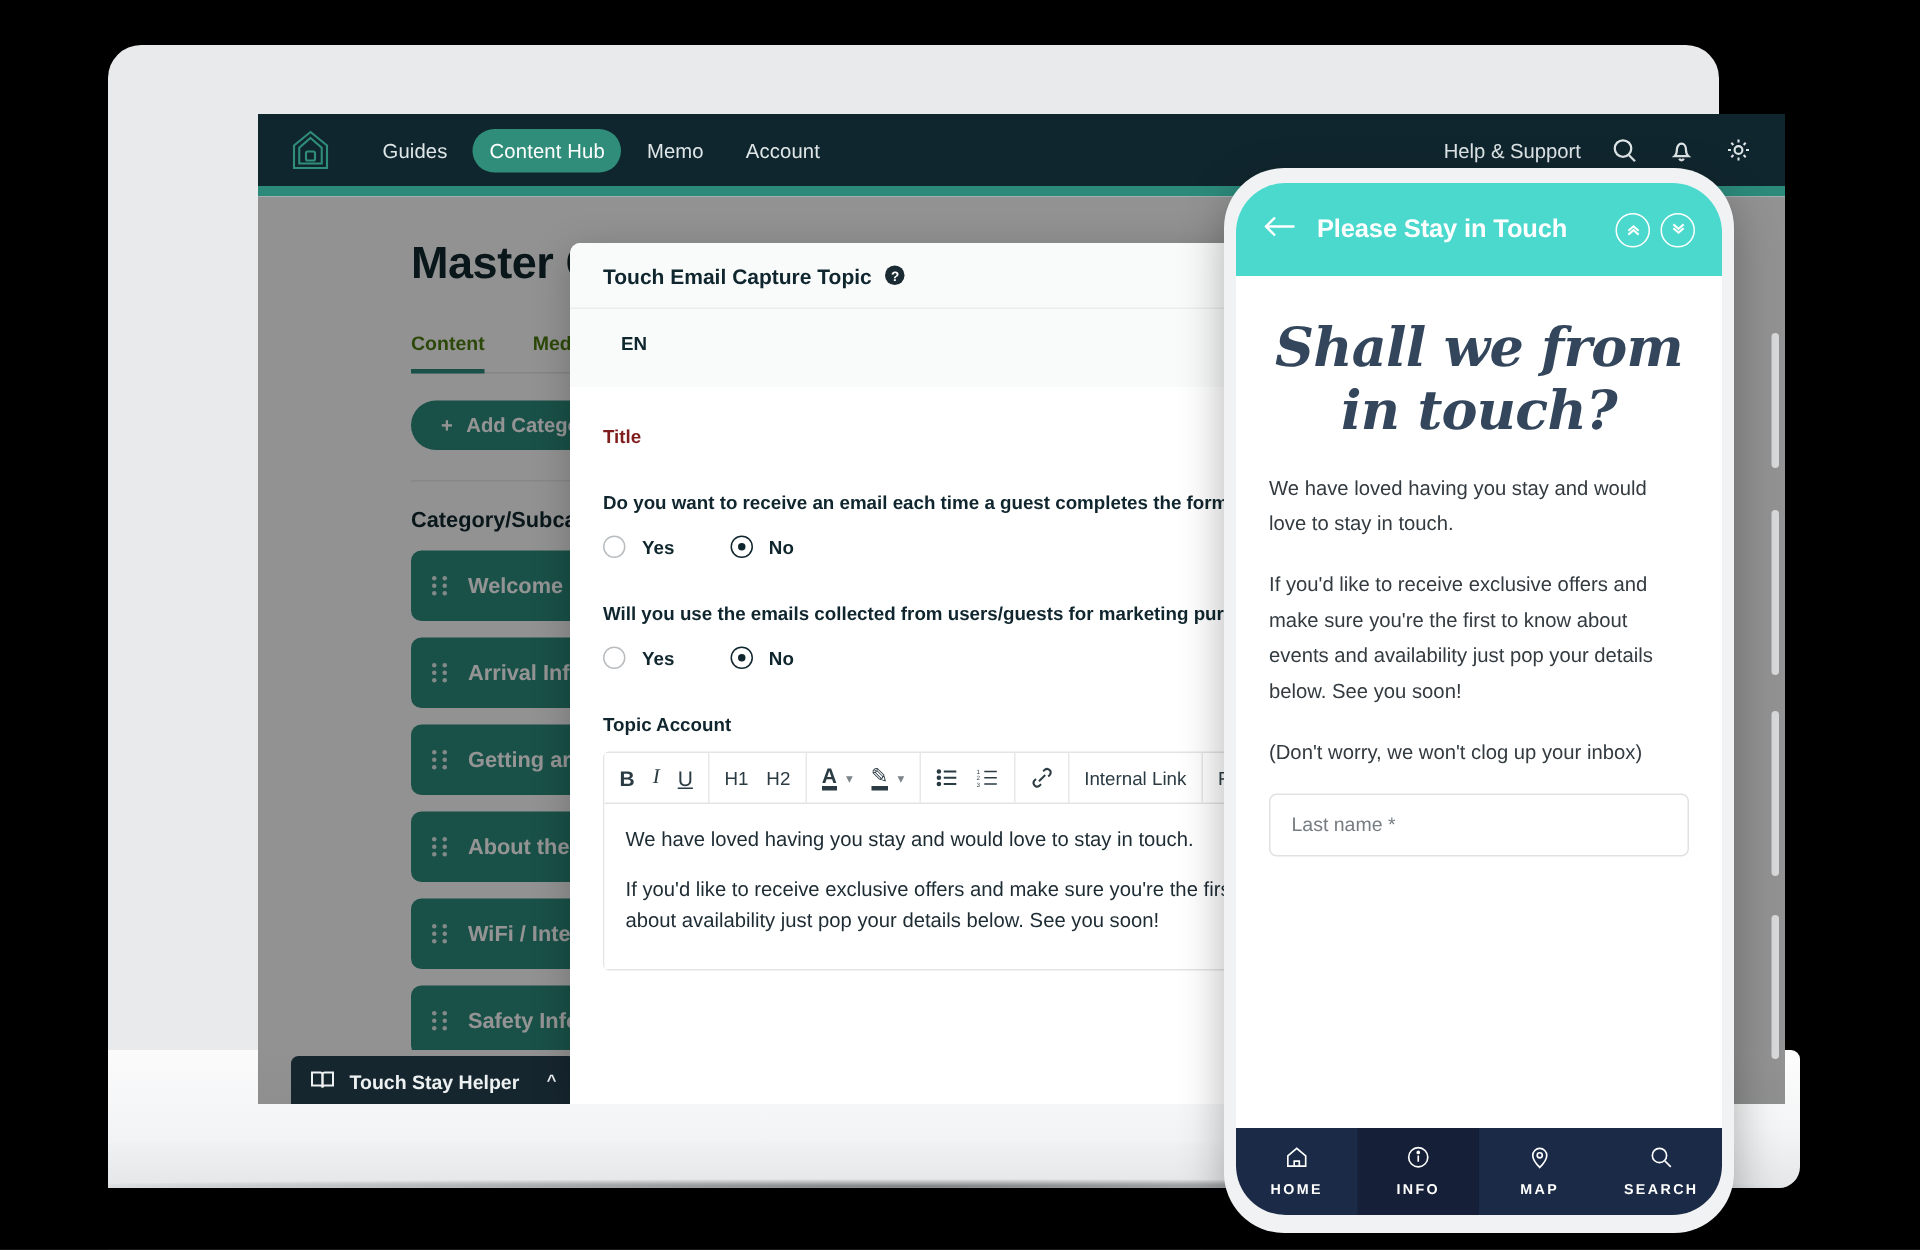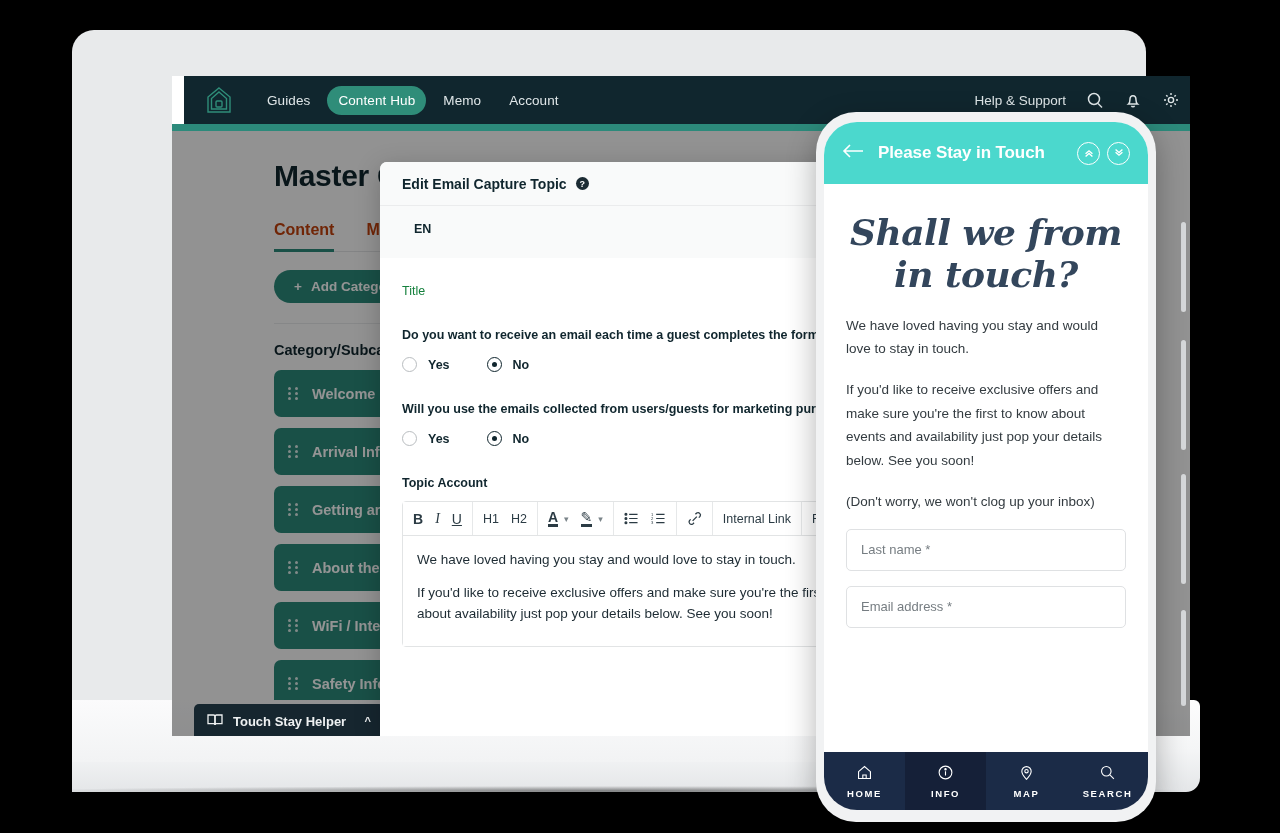--- a/index.html
+++ b/index.html
@@ -39,42 +39,42 @@
     position: absolute; left: 280px; top: 700px; width: 720px; height: 14px;
     background: #eceeef; border-radius: 0 0 8px 8px;
   }
   .laptop-shadow {
     position:absolute; left:30px; top:786px; width:1160px; height:10px;
     background: radial-gradient(ellipse at center, rgba(0,0,0,.45) 0%, rgba(0,0,0,0) 72%);
   }
 
   
   .navbar {
-    position:absolute; left:12px; top:0; width:1018px; height:48px;
+    position:absolute; left:0; top:0; width:1018px; height:48px;
     background:#10262e; display:flex; align-items:center; padding:0 22px;
   }
   .logo { width:26px; height:28px; margin-right:24px; }
   .nav-links { display:flex; align-items:center; gap:6px; }
   .nav-link {
     color:#dfe6e8; font-size:13.5px; padding:7px 11px; border-radius:16px;
     white-space:nowrap; letter-spacing:.1px;
   }
   .nav-link.active { background:#2f8d79; color:#ffffff; font-weight:400; }
   .nav-right { margin-left:auto; display:flex; align-items:center; gap:20px; }
   .nav-support { color:#dfe6e8; font-size:13.5px; }
   .nav-ico { width:18px; height:18px; color:#dfe6e8; }
   .nav-accent { position:absolute; left:0; top:48px; width:1018px; height:7px; background:#2c8a7b; }
 
   
   .page { position:absolute; left:0; top:55px; width:1018px; height:605px; background:#fbfbfb; }
   .page-dim { position:absolute; inset:0; background:rgba(0,0,0,.42); z-index:5; }
   .page-inner { position:absolute; left:0; top:0; width:1018px; height:605px; padding:28px 0 0 102px; }
   .page-title { font-size:30px; font-weight:700; color:#10262e; letter-spacing:-.3px; }
   .page-tabs { display:flex; gap:32px; margin-top:28px; }
-  .page-tab { font-size:16px; font-weight:700; color:#c2410c; padding-bottom:10px; }
+  .page-tab { font-size:13px; font-weight:700; color:#4d7c0f; padding-bottom:10px; }
   .page-tab.active { border-bottom:3px solid #2c8a7b; }
   .tabs-rule { width:700px; height:1px; background:#e2e4e5; margin-top:-1px; }
   .add-cat {
     margin-top:18px; display:inline-flex; align-items:center; gap:9px;
     background:#2c8a7b; color:#fff; font-size:13.5px; font-weight:600;
     padding:9px 20px; border-radius:20px;
   }
   .sub-rule { width:700px; height:1px; background:#e7e9ea; margin-top:20px; }
   .cat-head { font-size:14.5px; font-weight:700; color:#10262e; margin-top:18px; }
   .cat-list { margin-top:12px; display:flex; flex-direction:column; gap:11px; }
@@ -104,21 +104,21 @@
   }
   .modal-title { font-size:14px; font-weight:700; color:#10262e; }
   .help-dot {
     width:13px; height:13px; border-radius:50%; background:#1b2b33; color:#fff;
     font-size:9px; font-weight:700; display:flex; align-items:center; justify-content:center;
   }
   .modal-tabs { height:52px; background:#f9fafa; padding:0 22px; display:flex; align-items:center; }
   .lang-tab { font-size:12.5px; font-weight:700; color:#10262e; padding:0 12px 6px 12px; }
   .lang-underline { position:absolute; left:222px; top:130px; width:36px; height:3px; background:#3ad0c4; }
   .modal-body { padding:26px 22px 0 22px; position:relative; height:479px; overflow:hidden; }
-  .fld-label { font-size:12.5px; font-weight:400; color:#15803d; margin-bottom:9px; }
+  .fld-label { font-size:12.5px; font-weight:700; color:#7f1d1d; margin-bottom:9px; }
   .txt-input {
     width:100%; height:36px; border:1px solid #dcdee0; border-radius:5px;
     display:flex; align-items:center; padding:0 13px; font-size:13px;
     font-weight:700; color:#10262e; background:#fff;
   }
   .q-label { font-size:12.5px; font-weight:700; color:#10262e; margin-top:30px; }
   .radio-row { display:flex; align-items:center; gap:11px; margin-top:15px; }
   .radio { width:15px; height:15px; border:1.5px solid #b9bdc0; border-radius:50%;
     display:flex; align-items:center; justify-content:center; background:#fff; }
   .radio.on { border-color:#10262e; }
@@ -320,21 +320,21 @@
                 <path d="M15 2H9.5C8.7 2 8 2.6 8 3.4V12c0-.7.7-1.3 1.5-1.3H15z"></path>
               </svg>
           </span>
           <span>Touch Stay Helper</span>
           <span style="margin-left:auto;font-size:11px;">^</span>
         </div>
       </div>
 
       <div class="modal">
         <div class="modal-head">
-          <span class="modal-title">Edit Email Capture Topic</span>
+          <span class="modal-title">Touch Email Capture Topic</span>
           <span class="help-dot">?</span>
         </div>
         <div class="modal-tabs">
           <span class="lang-tab">EN</span>
         </div>
         <div class="modal-body">
           <div class="fld-label">Title</div>
 
           <div class="q-label">Do you want to receive an email each time a guest completes the form?</div>
           <div class="radio-row">
@@ -459,23 +459,20 @@
         </span>
       </div>
       <div class="phone-content">
         <div class="script-head">Shall we from in touch?</div>
         <p class="phone-p">We have loved having you stay and would love to stay in touch.</p>
         <p class="phone-p">If you'd like to receive exclusive offers and make sure you're the first to know about events and availability just pop your details below. See you soon!</p>
         <p class="phone-p">(Don't worry, we won't clog up your inbox)</p>
         <div class="phone-field">
           <span>Last name *</span>
         </div>
-        <div class="phone-field">
-          <span>Email address *</span>
-        </div>
       </div>
       <div class="phone-nav">
         <div class="nav-cell">
           <span>
             <svg viewBox="0 0 20 20" width="17" height="17" fill="none" stroke="#fff" stroke-width="1.3">
                 <path d="M3 9l7-6 7 6v8H3z"></path>
                 <path d="M8 17v-4h4v4"></path>
               </svg>
           </span>
           <span>HOME</span>

